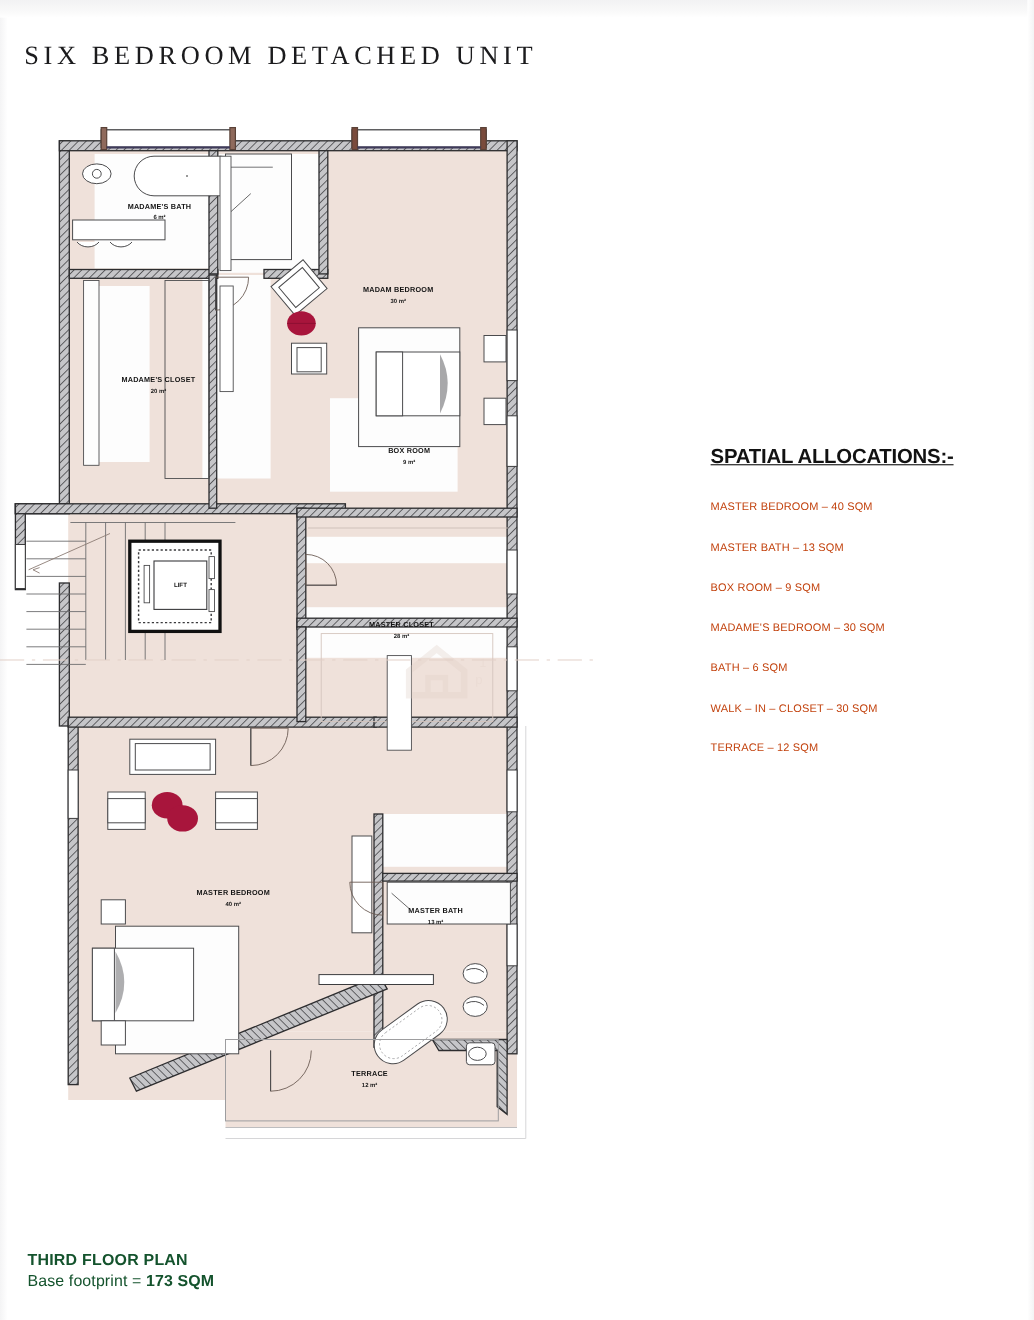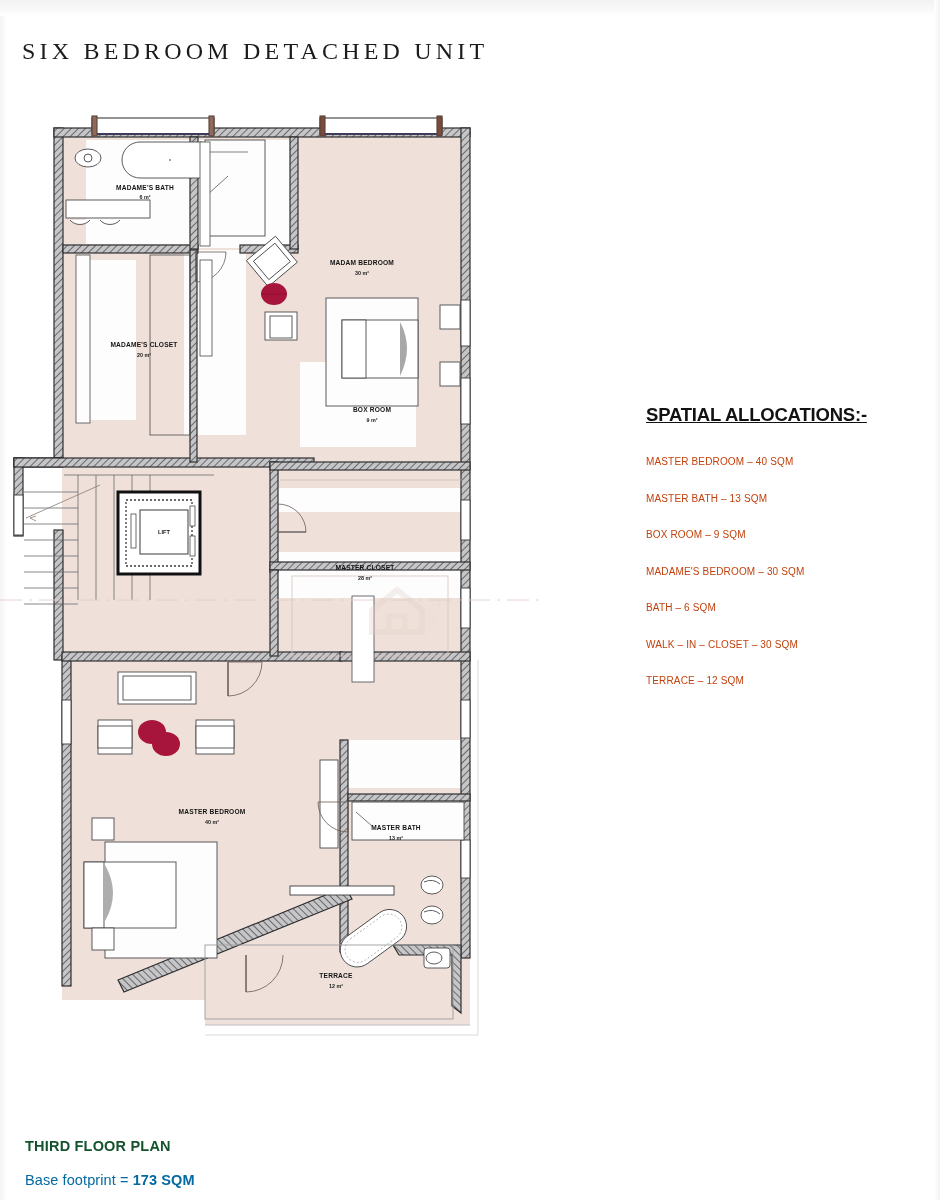--- a/index.html
+++ b/index.html
@@ -47,21 +47,21 @@
     margin-bottom:30px;white-space:nowrap;
   }
   .legend-item{
     font-size:10px;color:#c2410c;letter-spacing:0.15px;
     margin-bottom:25.5px;white-space:nowrap;
   }
 
   
   .footer{position:absolute;left:25px;top:1138px;}
   .footer-title{font-size:14.5px;font-weight:bold;color:#14532d;letter-spacing:0.2px;}
-  .footer-sub{font-size:14.5px;color:#0369a1;margin-top:18px;letter-spacing:0.1px;}
+  .footer-sub{font-size:14.5px;color:#14532d;margin-top:3px;letter-spacing:0.1px;}
   .footer-sub b{font-weight:bold;}
 
   
   .plan{
     position:absolute;left:0px;top:100px;width:540px;height:960px;
   }
   .plan svg{display:block;}
   .room-label{
     font-family:"Liberation Sans", sans-serif;
     font-size:6.6px;font-weight:bold;fill:#141414;

